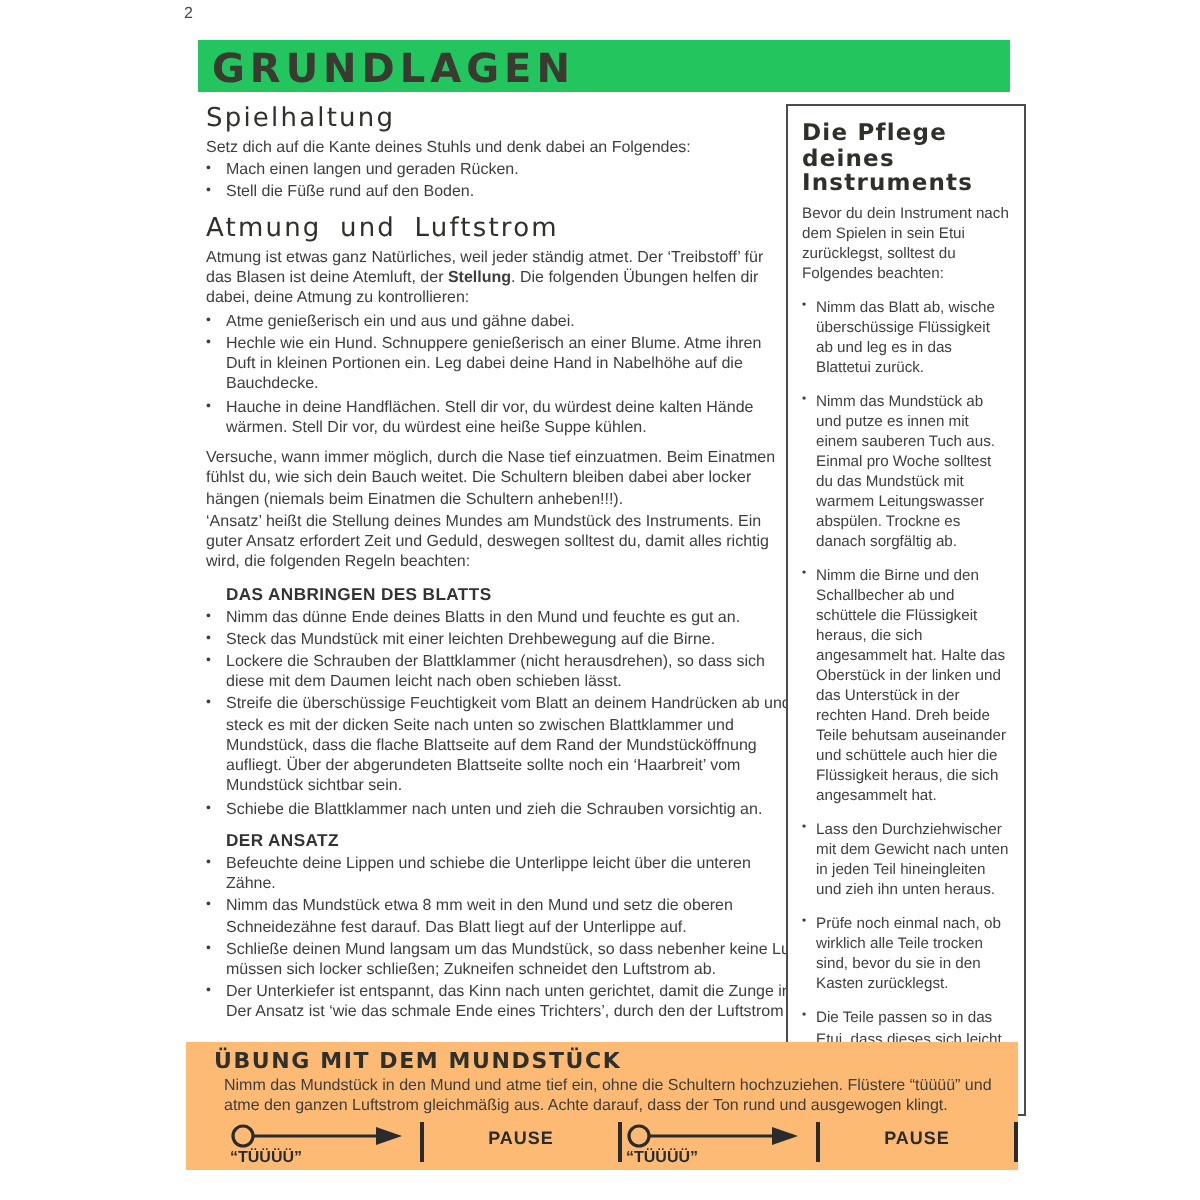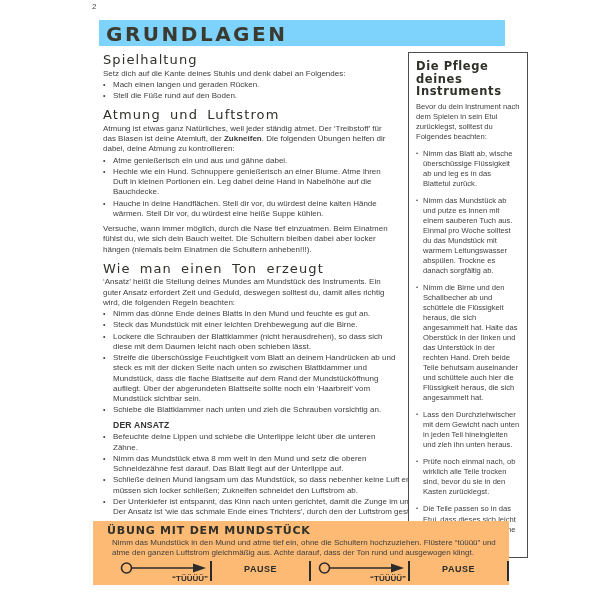--- a/index.html
+++ b/index.html
@@ -3,21 +3,21 @@
 <meta charset="utf-8">
 <style>
   html,body{margin:0;padding:0;}
   body{
     width:600px;height:600px;position:relative;background:#ffffff;
     font-family:"Liberation Sans",sans-serif;color:#3e3e3e;
     -webkit-font-smoothing:antialiased;overflow:hidden;
   }
   .pagenum{position:absolute;left:92px;top:2px;font-size:8px;color:#4a4a4a;}
   
-  .band{position:absolute;left:99px;top:20px;width:406px;height:26px;background:#7dd3fc;}
+  .band{position:absolute;left:99px;top:20px;width:406px;height:26px;background:#22c55e;}
   .band .h1{
     display:block;padding:2px 0 0 7px;font-size:20px;font-weight:bold;
     letter-spacing:2.5px;color:#3a3a31;font-family:"DejaVu Sans",sans-serif;
   }
   
   .main{position:absolute;left:103px;top:53px;width:293px;font-size:8px;line-height:1.28;}
   .main h2{
     margin:7px 0 2px 0;font-size:13px;font-weight:normal;color:#30302a;
     letter-spacing:1.1px;word-spacing:4px;font-family:"DejaVu Sans",sans-serif;line-height:1.05;
   }
@@ -25,21 +25,21 @@
   .main h3{margin:5px 0 1px 10px;font-size:8.6px;font-weight:bold;color:#333;letter-spacing:.2px;}
   .main p{margin:0 0 1px 0;}
   .main p.outro{margin-top:5px;}
   .li{display:flex;margin:0 0 1px 0;}
   .li::before{content:"•";flex:0 0 10px;width:10px;font-size:7px;padding-top:1px;color:#3e3e3e;}
   .li .t{flex:1;}
   .li.wide{width:404px;}
   b{font-weight:bold;}
   
   .care{
-    position:absolute;left:408px;top:52px;width:120px;height:506px;box-sizing:border-box;
+    position:absolute;left:393px;top:52px;width:120px;height:506px;box-sizing:border-box;
     border:1px solid #4c4c4c;background:#fff;padding:7px 7px 6px 7px;
     font-size:7.6px;line-height:1.32;color:#3f3f3f;
   }
   .care h2{
     margin:0 0 4px 0;font-size:11.5px;line-height:1.1;font-weight:bold;color:#30302a;
     letter-spacing:.6px;font-family:"DejaVu Sans",sans-serif;
   }
   .care p{margin:0 0 7px 0;}
   .care .li{margin:0 0 7px 0;}
   .care .li::before{flex:0 0 7px;width:7px;font-size:6px;}
@@ -47,21 +47,21 @@
   .exercise{
     position:absolute;left:93px;top:521px;width:416px;height:64px;background:#fdba74;
     box-sizing:border-box;padding:3px 10px 0 14px;
   }
   .exercise h3{
     margin:0 0 1px 0;font-size:11px;font-weight:bold;color:#30302a;
     letter-spacing:.8px;font-family:"DejaVu Sans",sans-serif;
   }
   .exercise p{margin:0 0 2px 5px;font-size:8px;line-height:1.3;color:#3e3e3e;width:392px;}
   .timeline{display:flex;align-items:flex-start;margin:2px 0 0 8px;width:396px;}
-  .seg{display:flex;flex-direction:column;flex:1 1 0;align-items:flex-end;}
+  .seg{display:flex;flex-direction:column;flex:1 1 0;}
   .seg.tu .lbl{font-size:8px;font-weight:bold;color:#2b2b2b;margin-top:-1px;}
   .seg.pause{align-items:center;justify-content:center;padding-top:3px;}
   .seg.pause .lbl{font-size:9px;font-weight:bold;letter-spacing:.5px;color:#2b2b2b;}
   .tick{flex:0 0 2px;width:2px;height:20px;background:#2b2b2b;margin:0 2px;}
 </style>
 </head>
 <body>
 
 <div class="pagenum">2</div>
 
@@ -73,34 +73,34 @@
   <h2 class="first">Spielhaltung</h2>
   <p>Setz dich auf die Kante deines Stuhls und denk dabei an Folgendes:</p>
   <div class="li">
       <span class="t">Mach einen langen und geraden Rücken.</span>
     </div>
   <div class="li">
       <span class="t">Stell die Füße rund auf den Boden.</span>
     </div>
 
   <h2>Atmung und Luftstrom</h2>
-  <p><span>Atmung ist etwas ganz Natürliches, weil jeder ständig atmet. Der ‘Treibstoff’ für das Blasen ist deine Atemluft, der </span><b>Zukneifen</b><span>. Die folgenden Übungen helfen dir dabei, deine Atmung zu kontrollieren:</span></p>
+  <p><span>Atmung ist etwas ganz Natürliches, weil jeder ständig atmet. Der ‘Treibstoff’ für das Blasen ist deine Atemluft, der </span><b>Stellung</b><span>. Die folgenden Übungen helfen dir dabei, deine Atmung zu kontrollieren:</span></p>
   <div class="li">
       <span class="t">Atme genießerisch ein und aus und gähne dabei.</span>
     </div>
   <div class="li">
       <span class="t">Hechle wie ein Hund. Schnuppere genießerisch an einer Blume. Atme ihren Duft in kleinen Portionen ein. Leg dabei deine Hand in Nabelhöhe auf die Bauchdecke.</span>
     </div>
   <div class="li">
       <span class="t">Hauche in deine Handflächen. Stell dir vor, du würdest deine kalten Hände wärmen. Stell Dir vor, du würdest eine heiße Suppe kühlen.</span>
     </div>
   <p class="outro">Versuche, wann immer möglich, durch die Nase tief einzuatmen. Beim Einatmen fühlst du, wie sich dein Bauch weitet. Die Schultern bleiben dabei aber locker hängen (niemals beim Einatmen die Schultern anheben!!!).</p>
 
-  <h2>Wie man einen Ton erzeugt</h2>
   <p>‘Ansatz’ heißt die Stellung deines Mundes am Mundstück des Instruments. Ein guter Ansatz erfordert Zeit und Geduld, deswegen solltest du, damit alles richtig wird, die folgenden Regeln beachten:</p>
+  <h3>DAS ANBRINGEN DES BLATTS</h3>
   <div class="li">
       <span class="t">Nimm das dünne Ende deines Blatts in den Mund und feuchte es gut an.</span>
     </div>
   <div class="li">
       <span class="t">Steck das Mundstück mit einer leichten Drehbewegung auf die Birne.</span>
     </div>
   <div class="li">
       <span class="t">Lockere die Schrauben der Blattklammer (nicht herausdrehen), so dass sich diese mit dem Daumen leicht nach oben schieben lässt.</span>
     </div>
   <div class="li">

